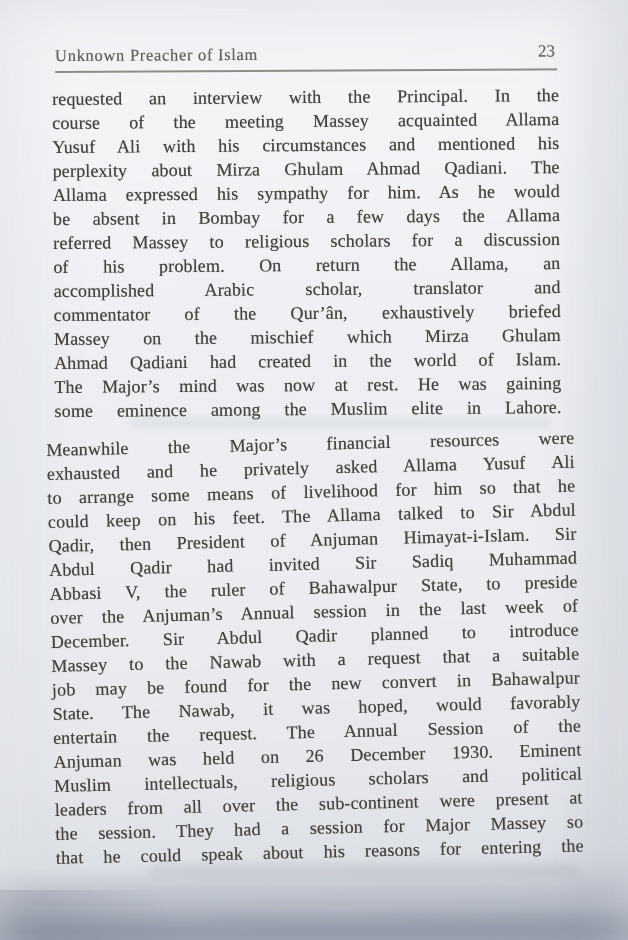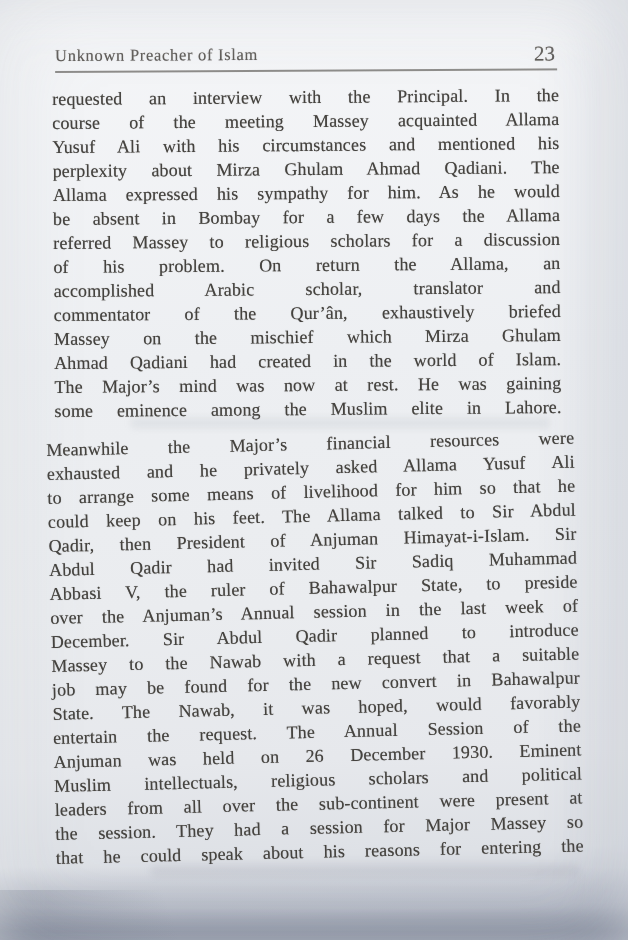--- a/index.html
+++ b/index.html
@@ -42,21 +42,21 @@
   .header-title {
     font-size: 16.5px;
     letter-spacing: 0.7px;
     color: var(--header-ink, #55524e);
     text-shadow: 0 0 0.8px rgba(85, 82, 78, 0.55);
   }
   .page-number {
     position: absolute;
     top: -2px;
     right: 2px;
-    font-size: 21px;
+    font-size: 17px;
     color: var(--header-ink, #55524e);
     text-shadow: 0 0 0.8px rgba(85, 82, 78, 0.55);
   }
   .header-rule {
     margin-top: 5px;
     height: 2px;
     width: 100%;
     background: var(--rule, #7b7976);
     filter: blur(0.4px);
     opacity: 0.85;

